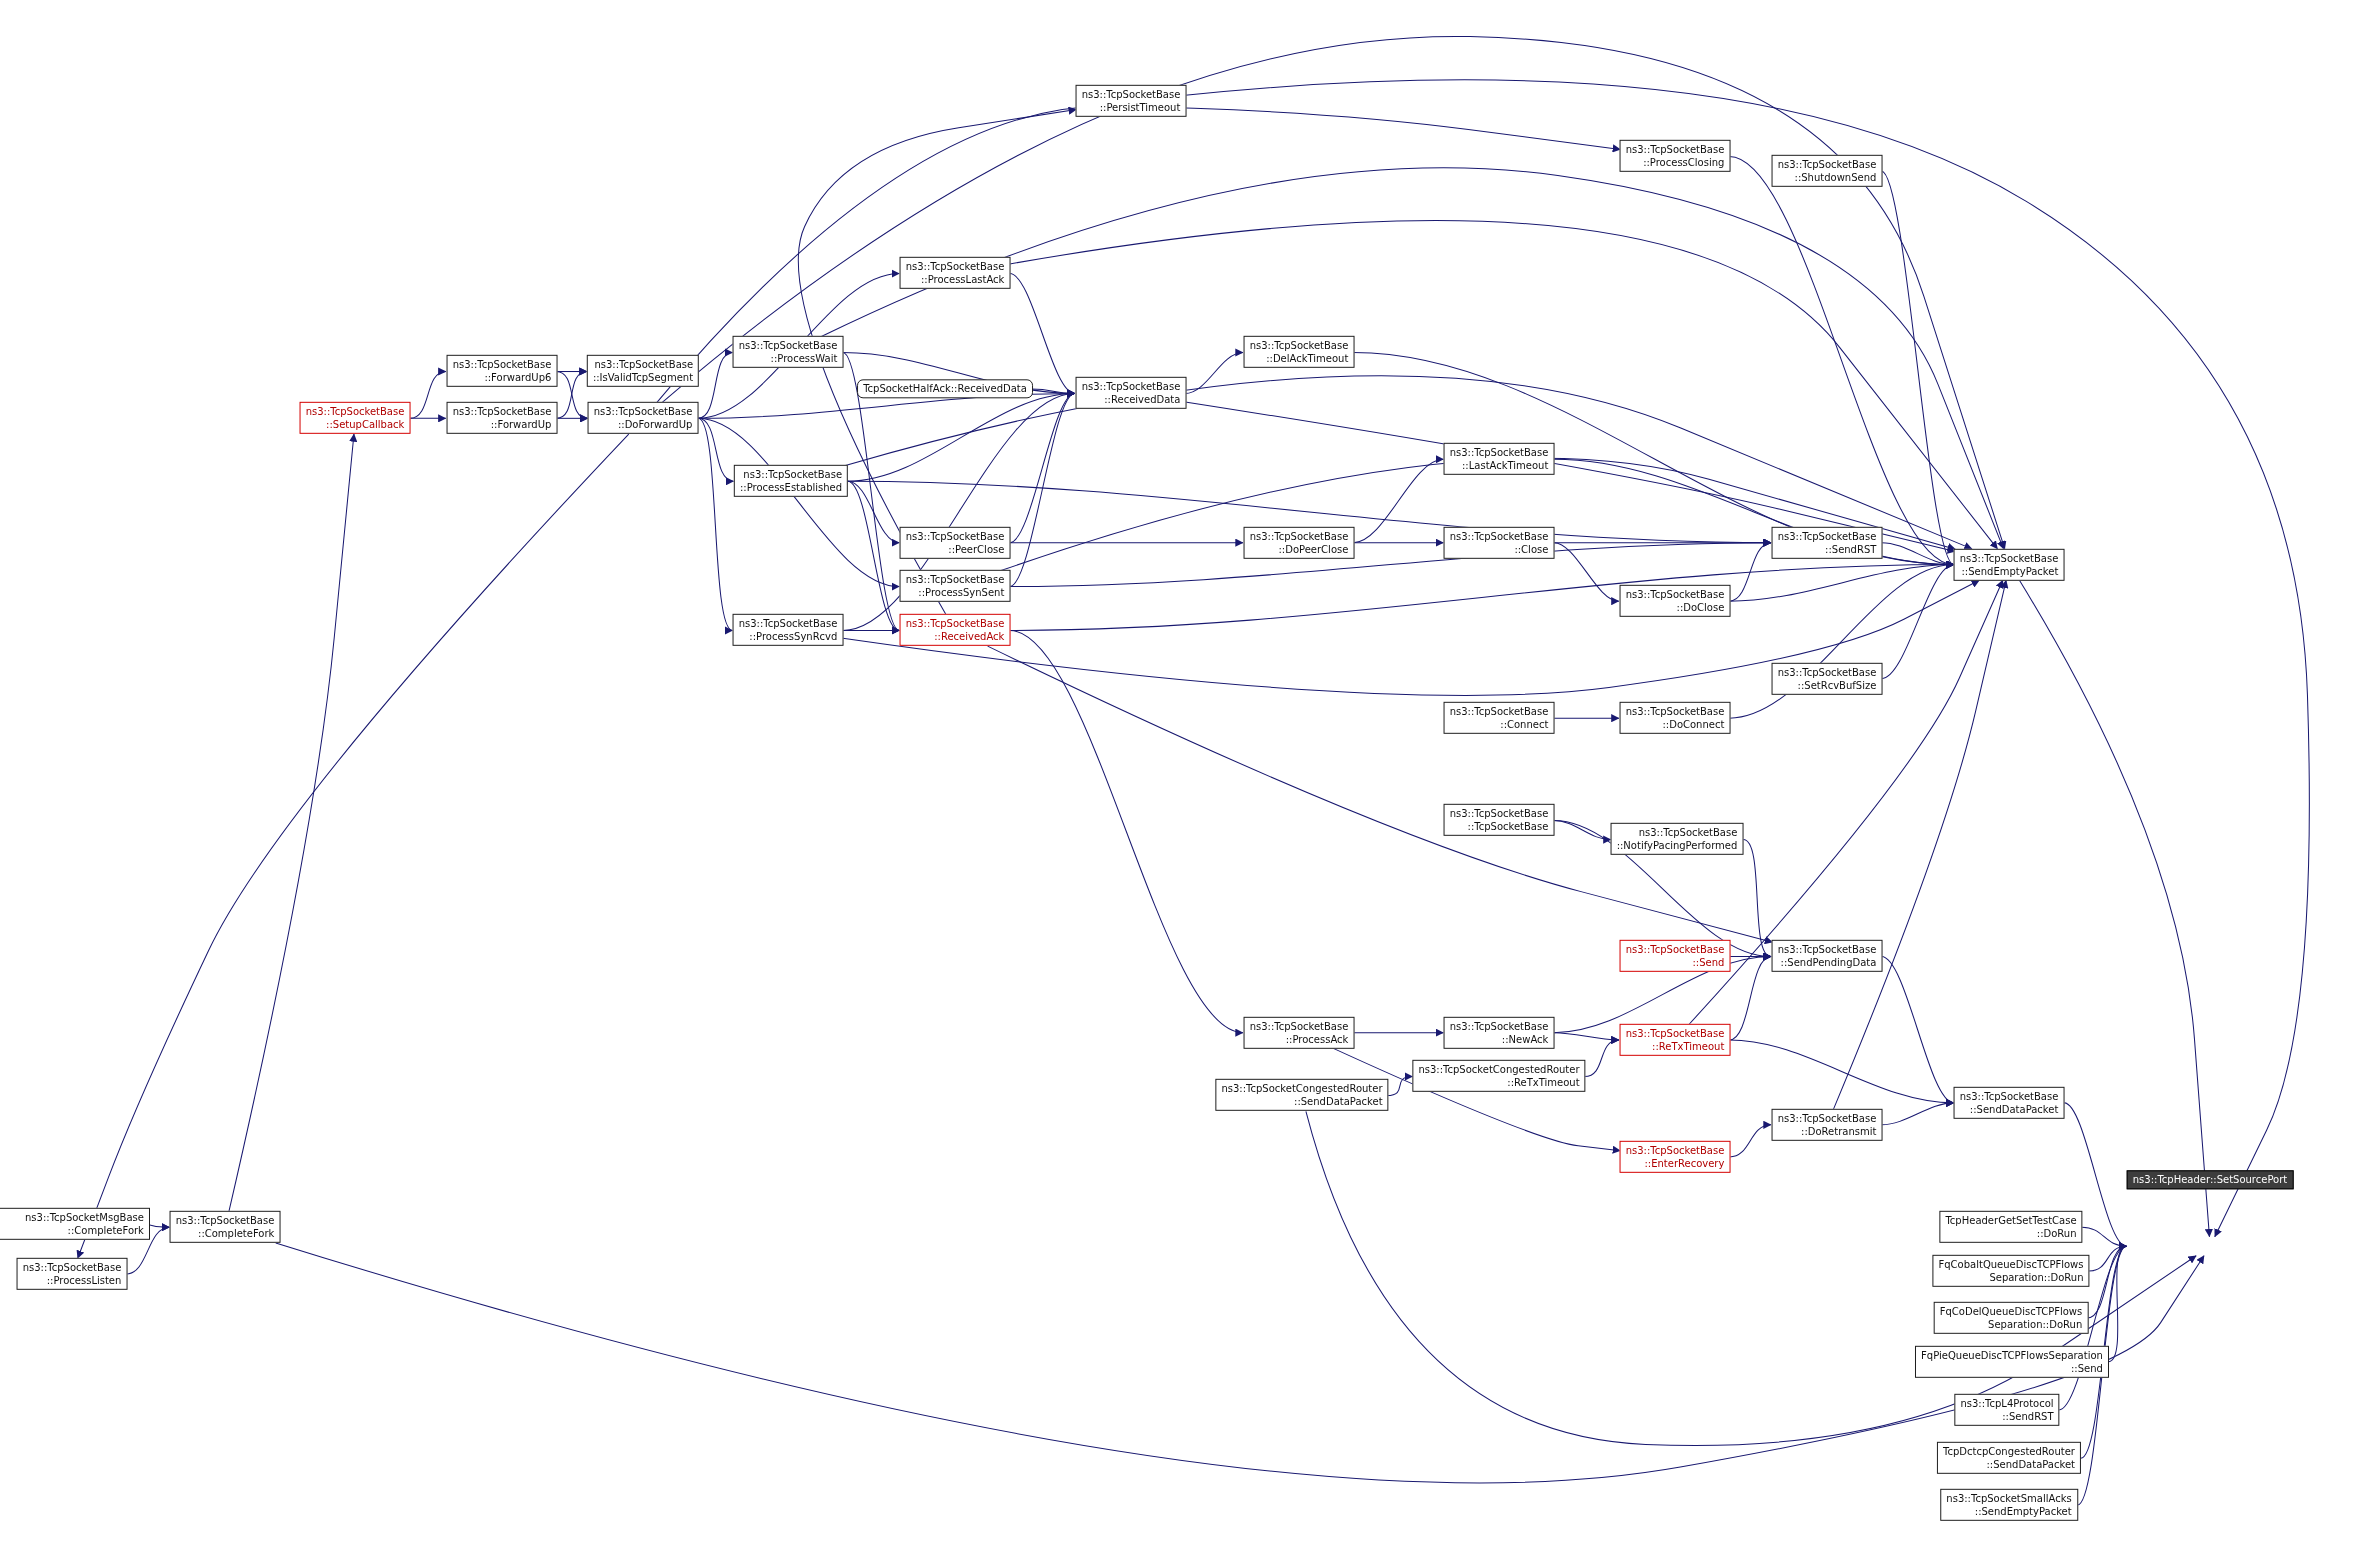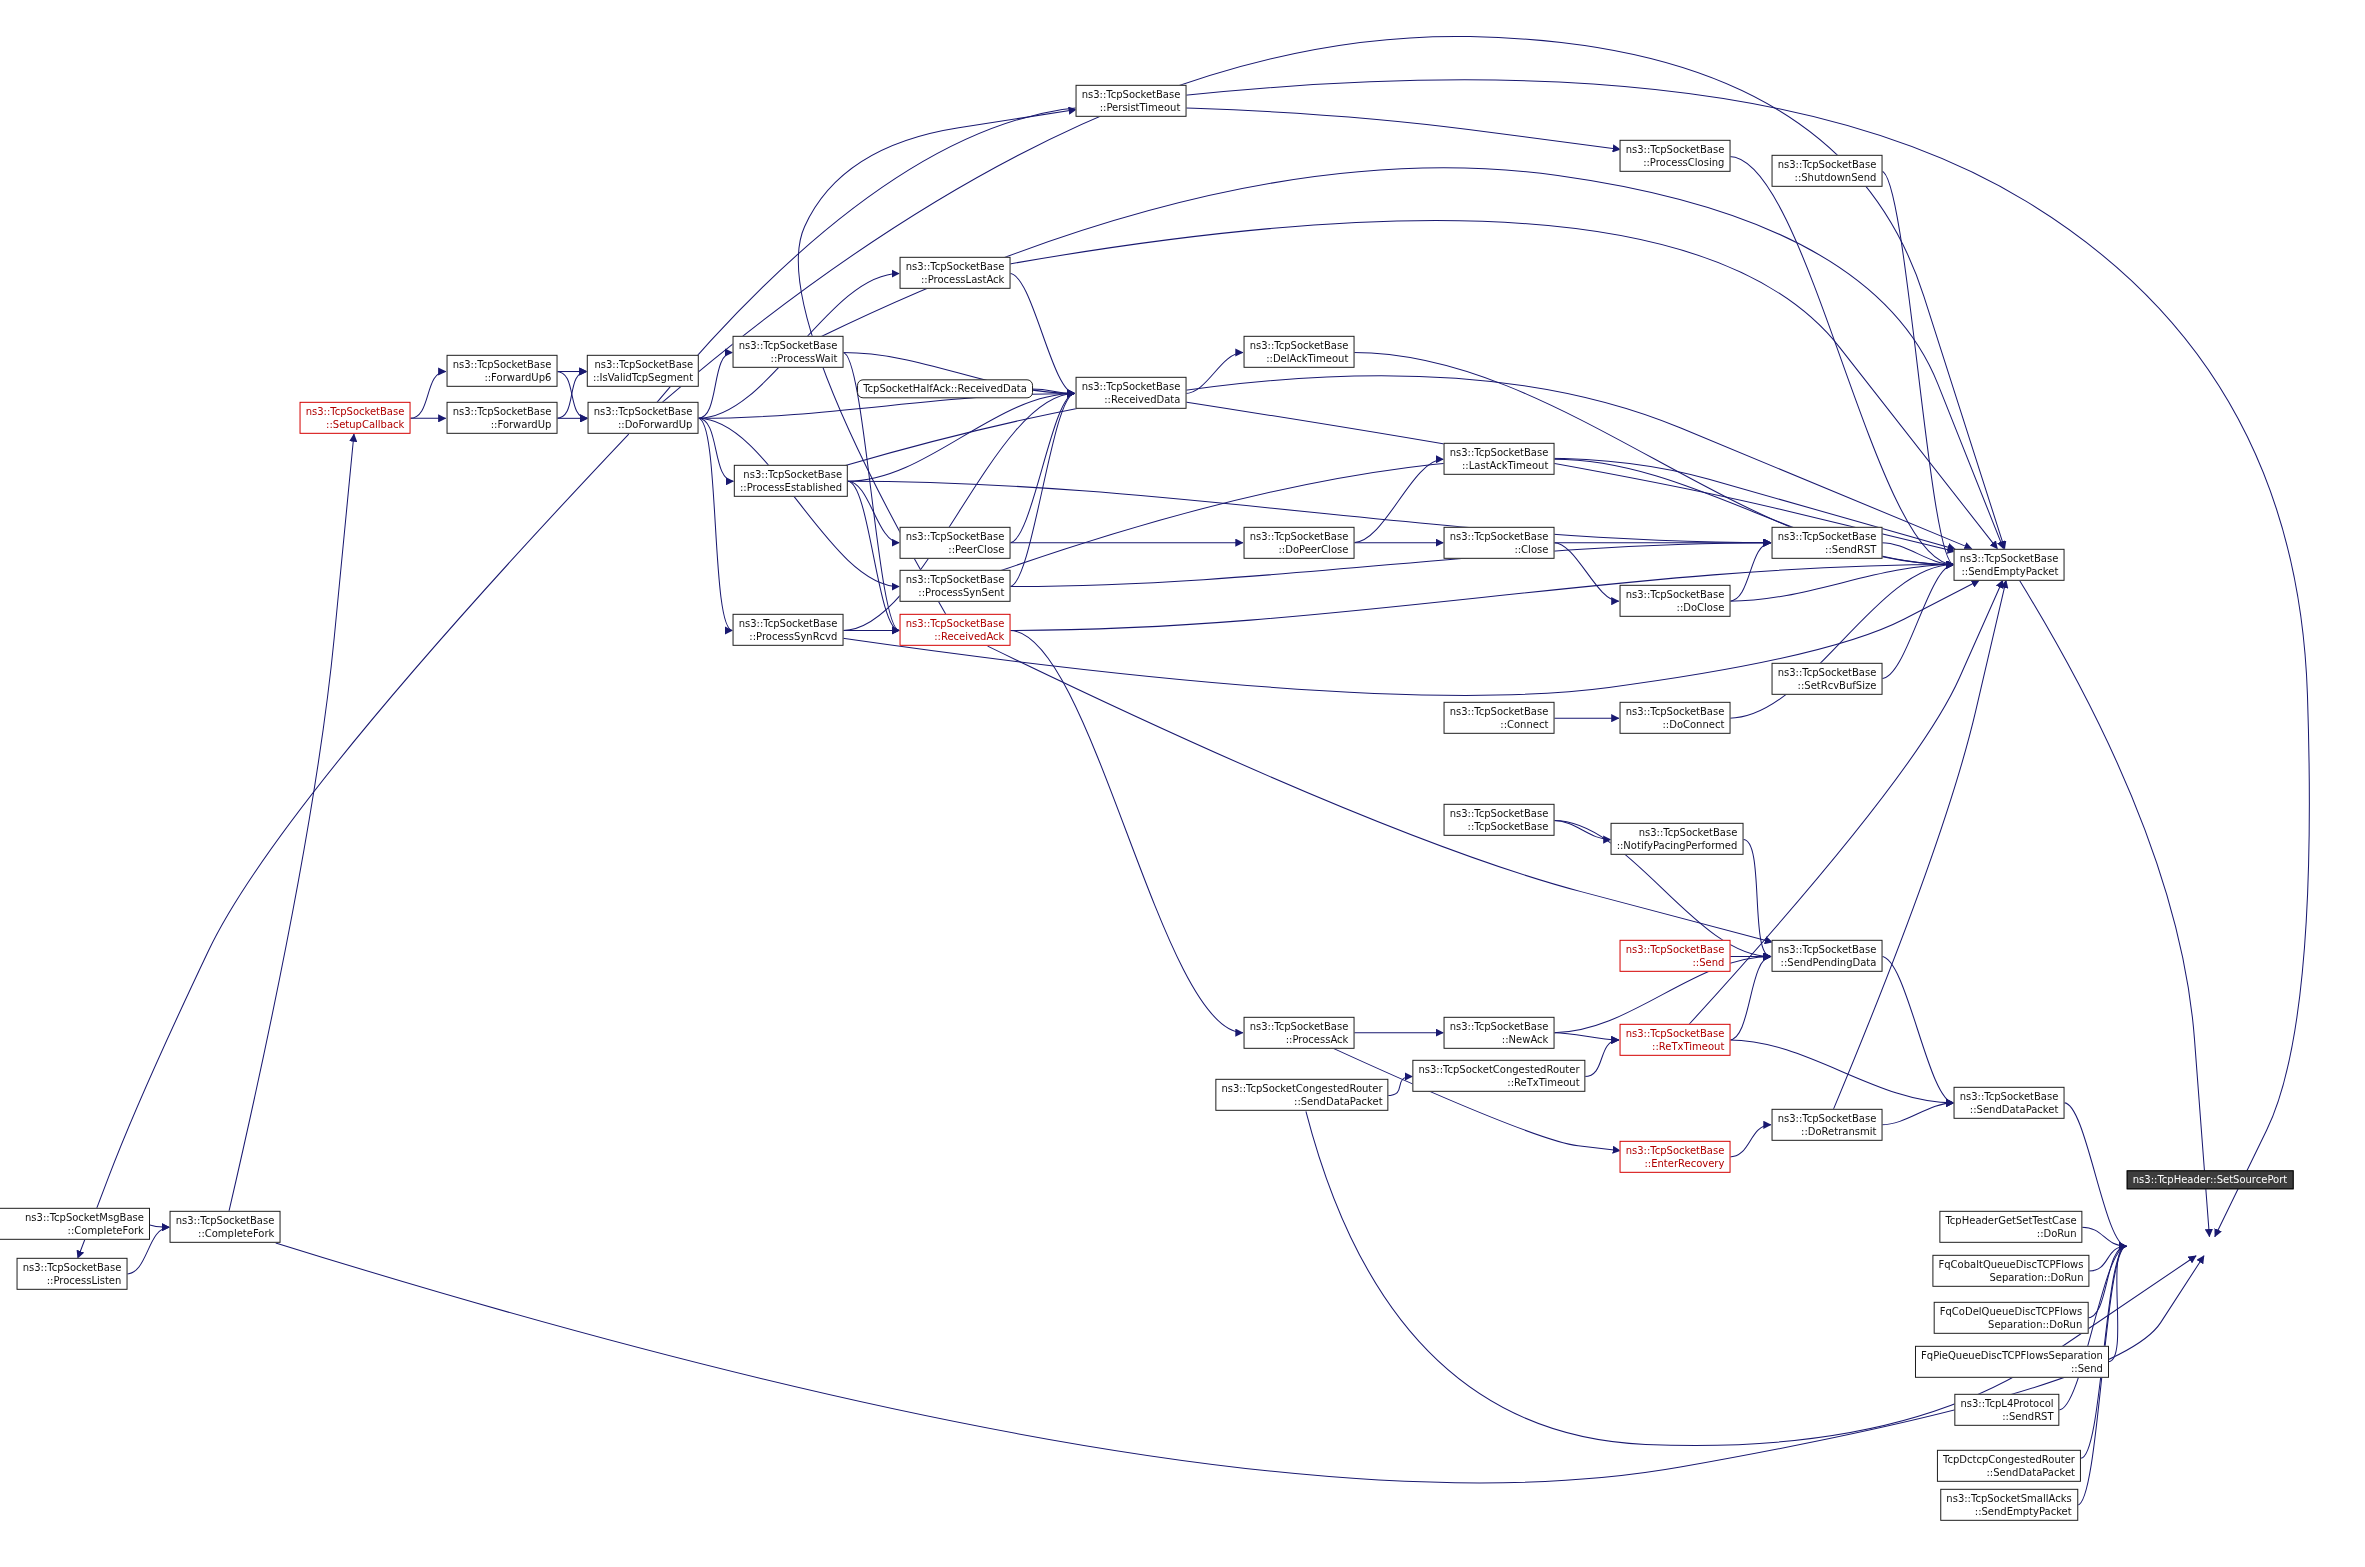--- a/index.html
+++ b/index.html
@@ -202,18 +202,18 @@
     <div class="node" style="left: 72px; top: 1274px;">ns3::TcpSocketBase
 ::ProcessListen</div>
     <div class="node" style="left: 2011px; top: 1271px;">FqCobaltQueueDiscTCPFlows
 Separation::DoRun</div>
     <div class="node" style="left: 2011px; top: 1318px;">FqCoDelQueueDiscTCPFlows
 Separation::DoRun</div>
     <div class="node" style="left: 2012px; top: 1362px;">FqPieQueueDiscTCPFlowsSeparation
 ::Send</div>
     <div class="node" style="left: 2007px; top: 1410px;">ns3::TcpL4Protocol
 ::SendRST</div>
-    <div class="node" style="left: 2009px; top: 1458px; margin-top: 8px;">TcpDctcpCongestedRouter
+    <div class="node" style="left: 2009px; top: 1458px;">TcpDctcpCongestedRouter
 ::SendDataPacket</div>
     <div class="node" style="left: 2009px; top: 1505px;">ns3::TcpSocketSmallAcks
 ::SendEmptyPacket</div>
   </div>
 
 
 </body></html>

